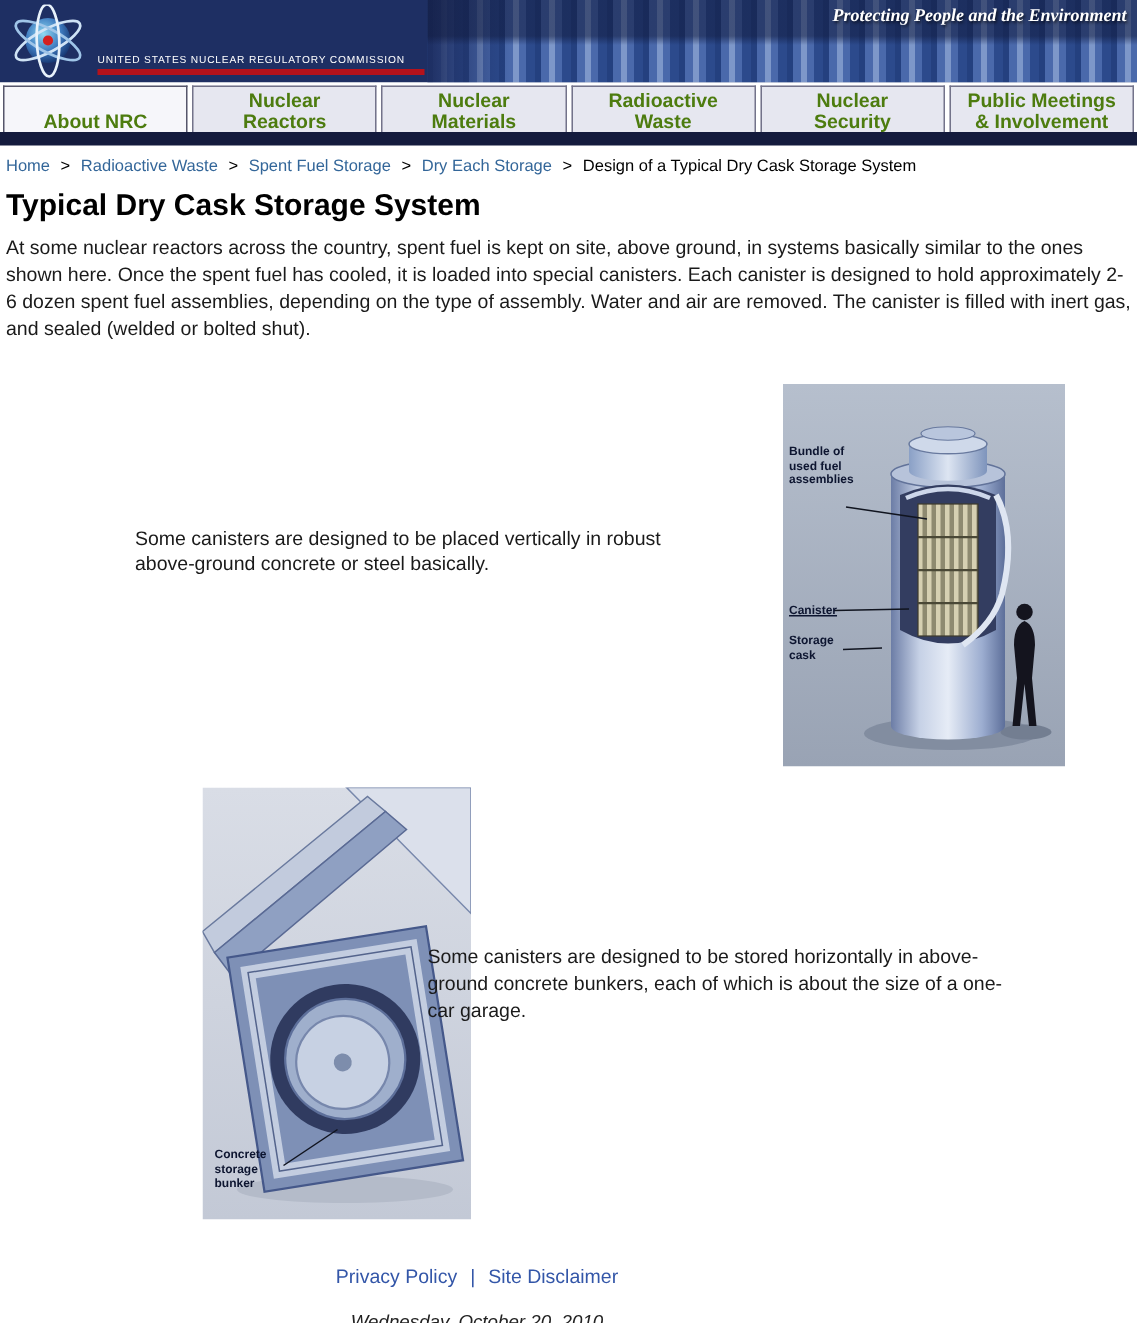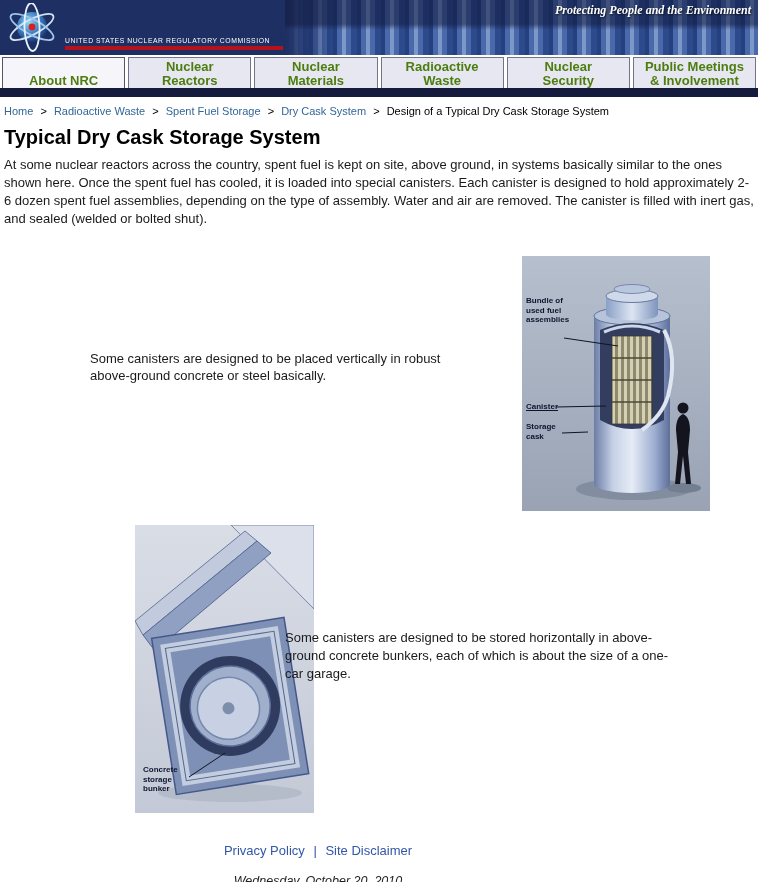--- a/index.html
+++ b/index.html
@@ -187,21 +187,21 @@
   </nav>
   <div class="nav-underbar"></div>
 
   <div class="breadcrumb">
     <a>Home</a>
     <span class="sep">&gt;</span>
     <a>Radioactive Waste</a>
     <span class="sep">&gt;</span>
     <a>Spent Fuel Storage</a>
     <span class="sep">&gt;</span>
-    <a>Dry Cask System</a>
+    <a>Dry Each Storage</a>
     <span class="sep">&gt;</span>
     <span class="current">Design of a Typical Dry Cask Storage System</span>
   </div>
 
   <h1 class="page-title">Typical Dry Cask Storage System</h1>
   <p class="intro">At some nuclear reactors across the country, spent fuel is kept on site, above ground, in systems basically similar to the ones shown here. Once the spent fuel has cooled, it is loaded into special canisters. Each canister is designed to hold approximately 2-6 dozen spent fuel assemblies, depending on the type of assembly. Water and air are removed. The canister is filled with inert gas, and sealed (welded or bolted shut).</p>
 
   <p class="caption caption-vertical">Some canisters are designed to be placed vertically in robust above-ground concrete or steel basically.</p>
 
   <figure class="figure fig-vertical">

